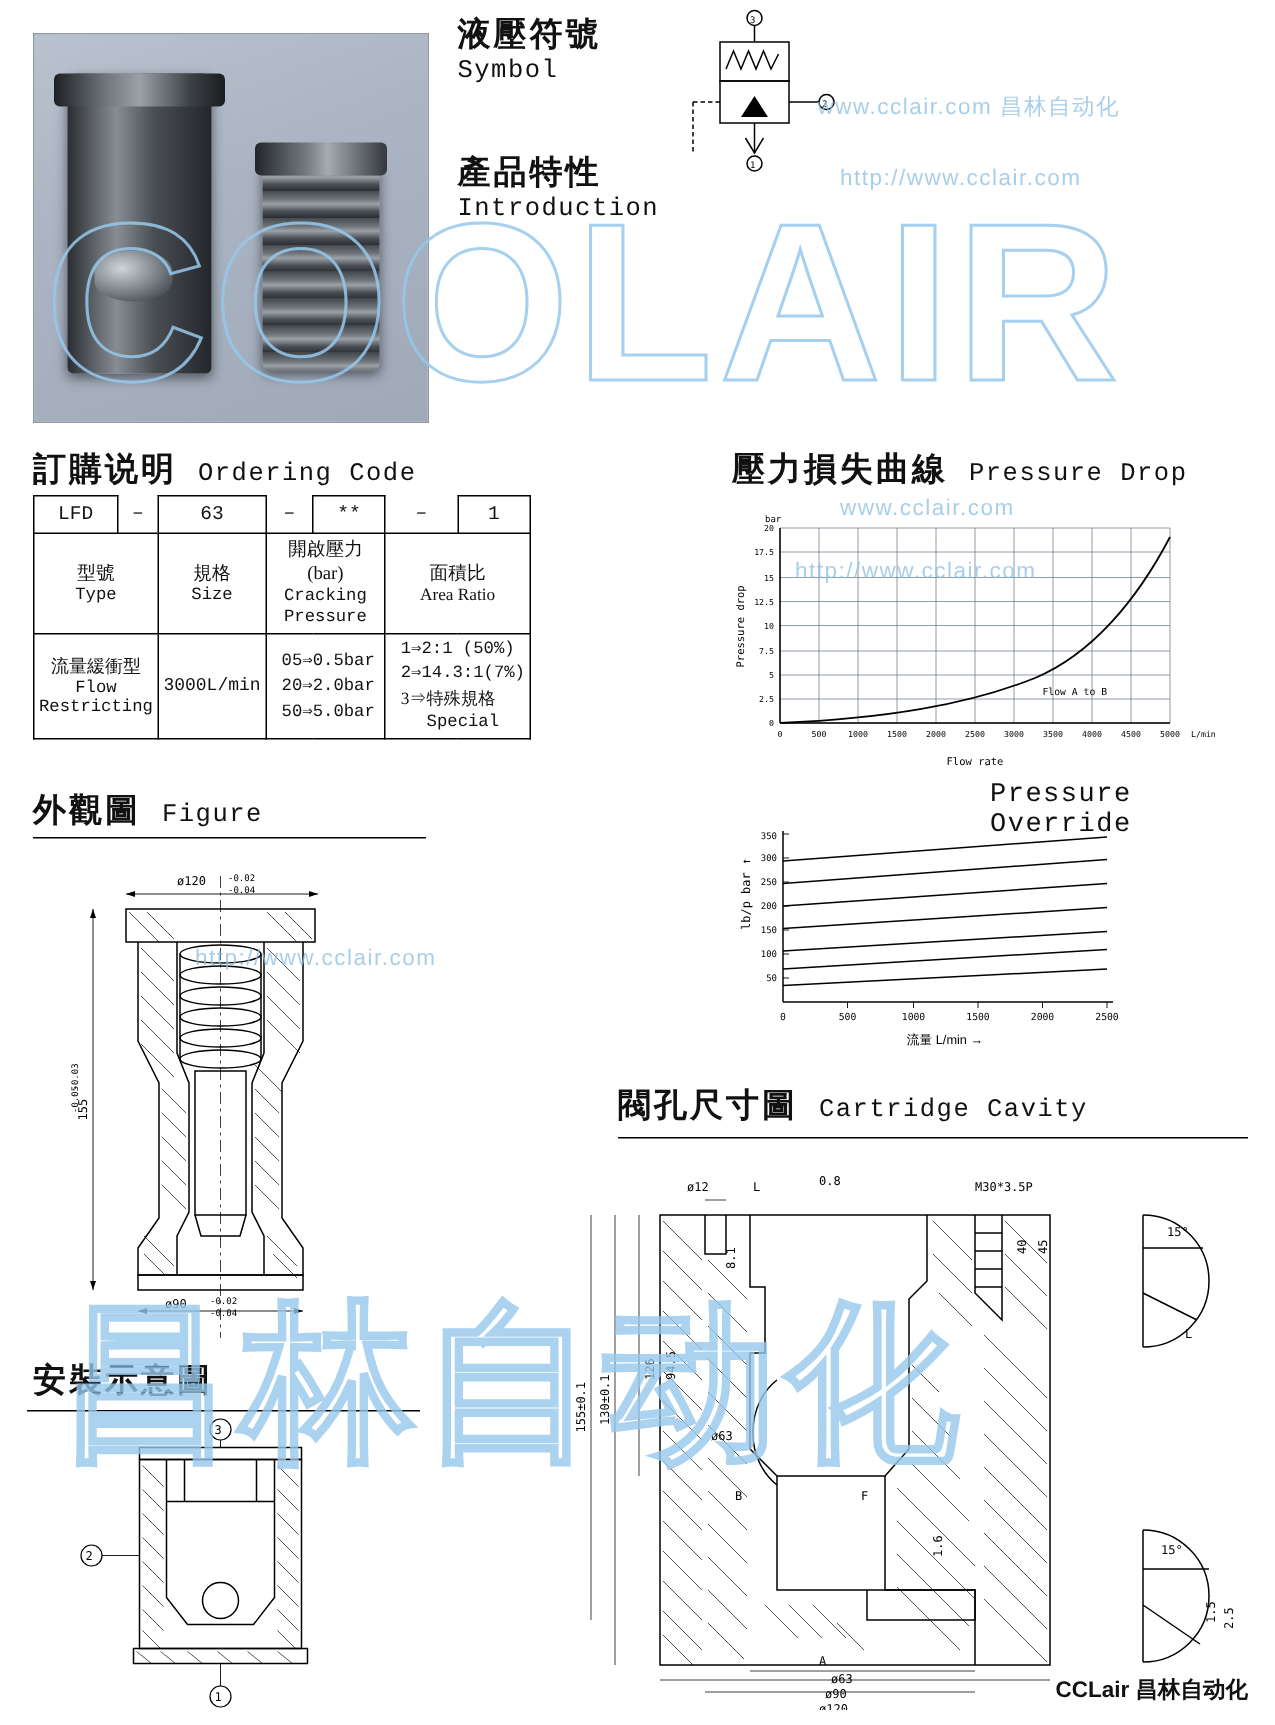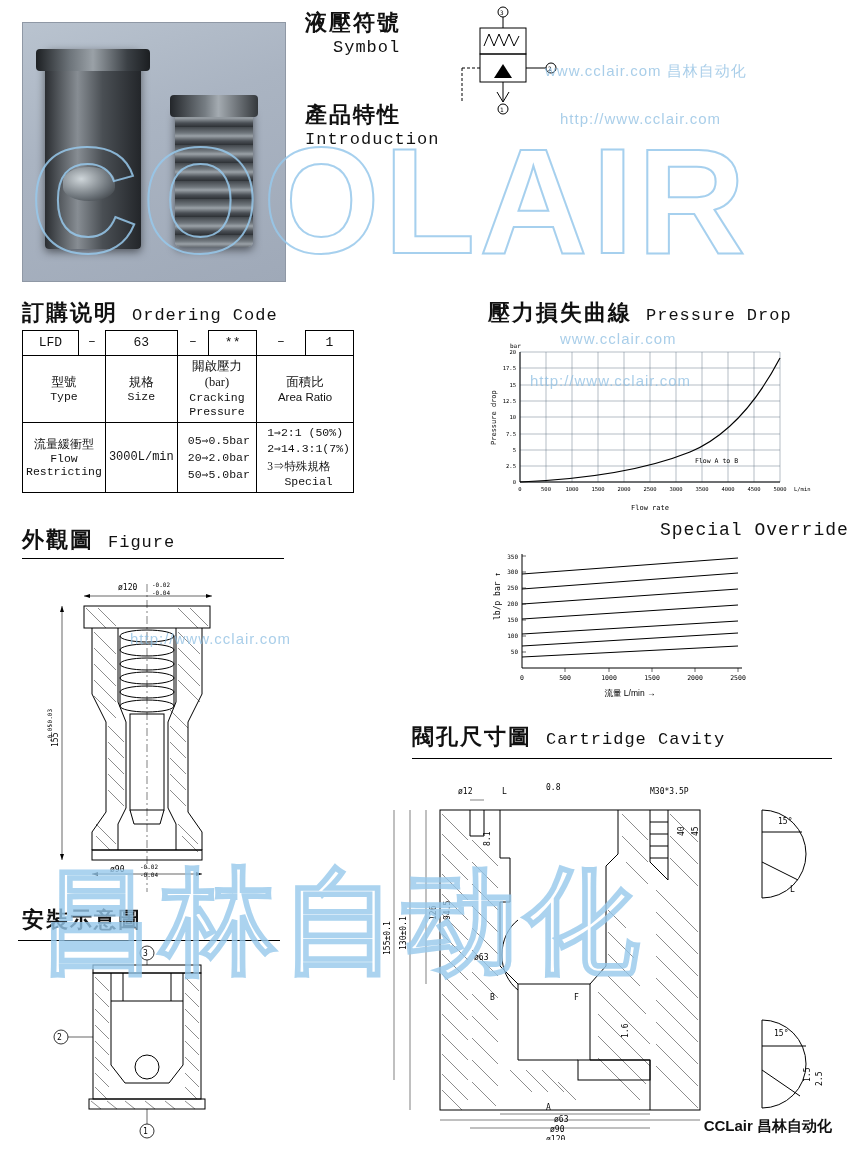--- a/index.html
+++ b/index.html
@@ -107,21 +107,21 @@
 <body>
 
 <div class="abs photo">
   <div class="cyl"></div>
   <div class="sleeve"></div>
 </div>
 
 <div class="abs" style="left:305px;top:8px;">
   <span class="h-cn">液壓符號</span>
 </div>
-<div class="abs" style="left:305px;top:38px;margin-left:28px;">
+<div class="abs" style="left:305px;top:38px;">
   <span class="h-en">Symbol</span>
 </div>
 
 <div class="abs symbol-box">
   <svg width="120" height="120" viewBox="0 0 120 120">
 
     <circle cx="55" cy="6" r="5" fill="none" stroke="#000" stroke-width="1"></circle>
     <text x="52" y="9" font-size="6" font-family="monospace">3</text>
     <line x1="55" y1="11" x2="55" y2="22" stroke="#000" stroke-width="1"></line>
 
@@ -181,21 +181,21 @@
     <td>
       <div>規格</div>
       <div style="font-family:'Liberation Mono',monospace;font-size:11.5px;">Size</div>
     </td>
     <td colspan="2">
       <div>閞啟壓力(bar)</div>
       <div style="font-family:'Liberation Mono',monospace;font-size:11.5px;">Cracking Pressure</div>
     </td>
     <td colspan="2">
       <div>面積比</div>
-      <div style="font-family:Liberation Sans, sans-serif;font-size:11.5px;">Area Ratio</div>
+      <div style="font-family:Liberation Serif, serif;font-size:11.5px;">Area Ratio</div>
     </td>
   </tr>
   <tr class="body">
     <td colspan="2">
       <div>流量緩衝型</div>
       <div style="font-family:'Liberation Mono',monospace;font-size:11.5px;line-height:1.15;">Flow<br>Restricting</div>
     </td>
     <td style="font-family:'Liberation Mono',monospace;">3000L/min</td>
     <td colspan="2" class="left" style="font-family:'Liberation Mono',monospace;font-size:11.5px;line-height:1.5;">
       <div>05⇒0.5bar</div>
@@ -276,21 +276,21 @@
       <text x="300" y="161">5000</text>
     </g>
     <text x="314" y="161" font-size="5.5" font-family="monospace">L/min</text>
     <text x="170" y="180" font-size="7" font-family="monospace" text-anchor="middle">Flow rate</text>
     <text x="16" y="115" font-size="7" font-family="monospace" transform="rotate(-90,16,115)">Pressure drop</text>
     <text x="215" y="133" font-size="6.5" font-family="monospace">Flow A to B</text>
   </svg>
 </div>
 
 <div class="abs" style="left:660px;top:520px;">
-  <span class="h-en" style="font-size:18px;">Special Override</span>
+  <span class="h-en" style="font-size:18px;">Pressure Override</span>
 </div>
 
 <div class="abs chart-wrap" style="left:480px;top:540px;width:350px;height:165px;">
   <svg width="350" height="165" viewBox="0 0 350 165">
     <g stroke="#000" stroke-width="1" fill="none">
       <line x1="42" y1="14" x2="42" y2="128"></line>
       <line x1="42" y1="128" x2="262" y2="128"></line>
     </g>
 
     <g font-size="6" font-family="monospace" fill="#000" text-anchor="end">

